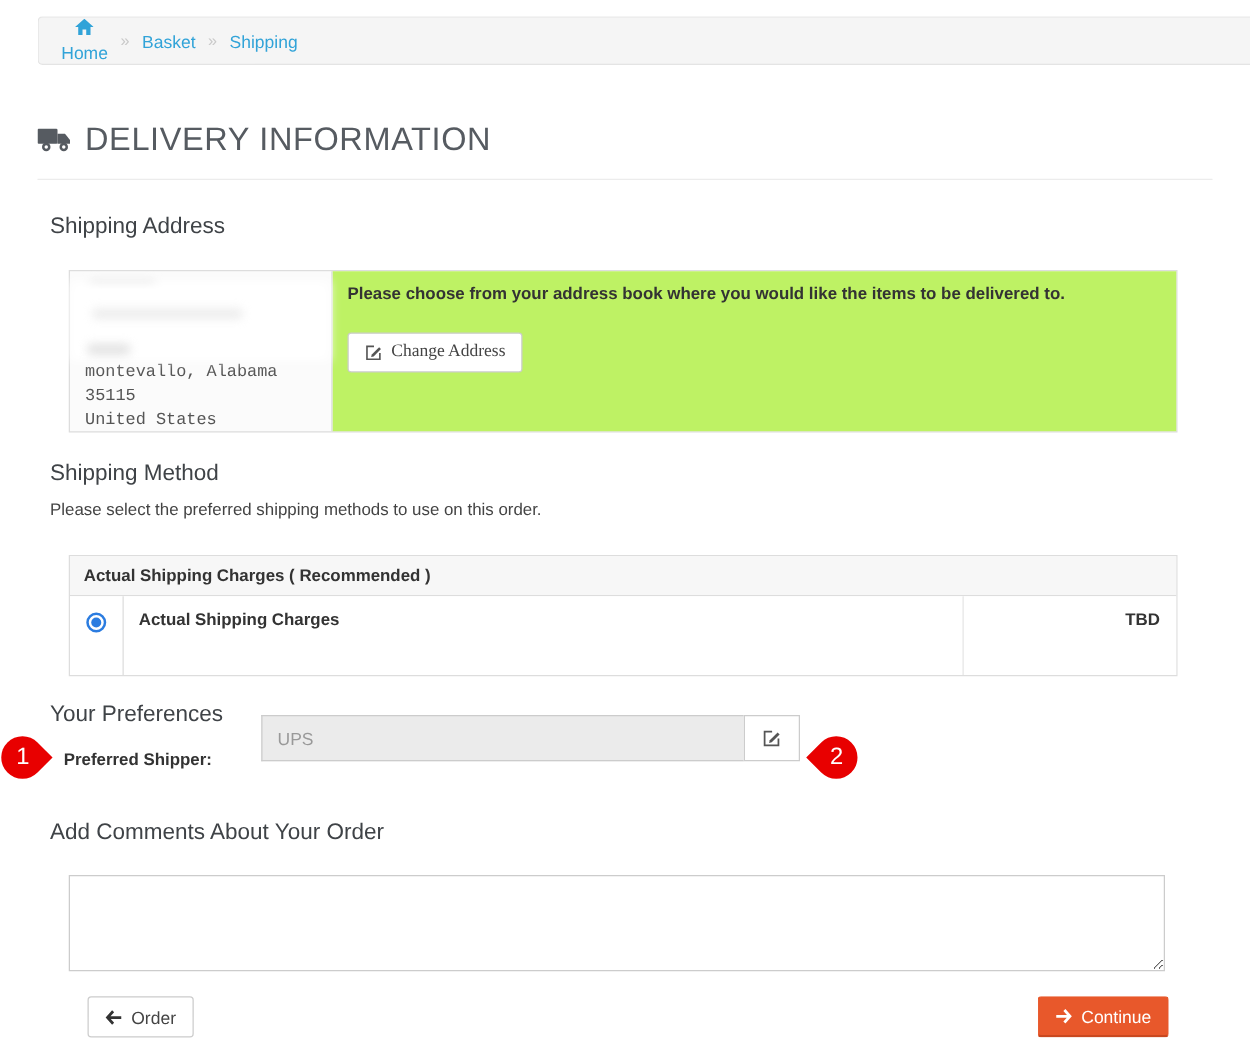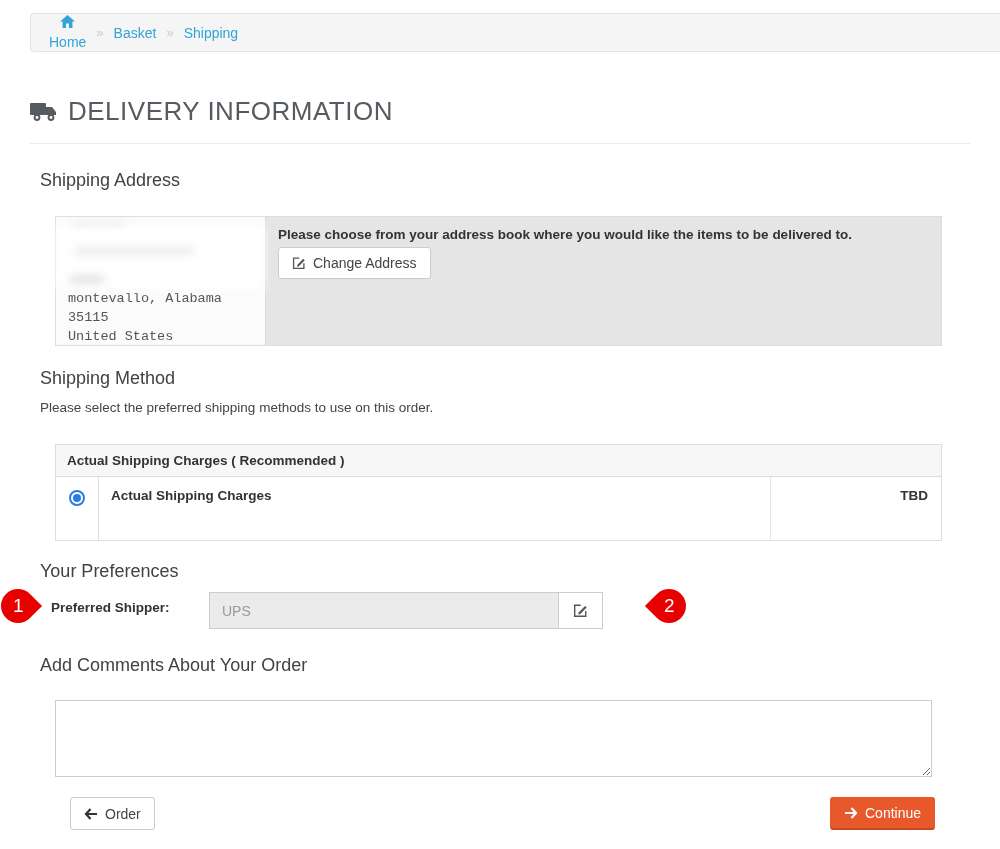--- a/index.html
+++ b/index.html
@@ -30,27 +30,27 @@
   .addr-left { width: 210px; border-right: 1px solid #ddd; padding: 8px 12px;
     font-size: 13.5px; color: #555; line-height: 19px; position: relative; font-family: Liberation Mono, monospace; }
   .redact { position: relative; height: 60px; margin-bottom: 4px; }
   .redact .white-box { position: absolute; left: -6px; top: 6px; width: 196px; height: 52px;
     background: #fff; box-shadow: 0 0 8px 6px #fff; }
   .redact .smudge { position: absolute; background: #dcdcdc; filter: blur(4px);
     border-radius: 3px; }
   .sm1 { left: 4px; top: 0px; width: 52px; height: 9px; }
   .sm2 { left: 6px; top: 22px; width: 120px; height: 8px; opacity:.55; }
   .sm3 { left: 2px; top: 50px; width: 34px; height: 9px; opacity:.8; }
-  .addr-right { flex: 1; padding: 10px 12px; background: #e5e5e5; }
+  .addr-right { flex: 1; padding: 10px 12px; background: #bef264; }
   .addr-instruction { font-size: 13.5px; font-weight: bold; color: #333; }
 
   .btn { display: inline-flex; align-items: center; gap: 7px; background: #fff;
     border: 1px solid #ccc; border-radius: 3px; font-size: 14px; color: #444;
     padding: 7px 13px; cursor: pointer; font-family: inherit; }
-  .btn-change { margin-top: 5px; }
+  .btn-change { margin-top: 24px; font-family: Liberation Serif, serif; }
 
   
   .sec-ship-meth-h { position: absolute; left: 40px; top: 368px; }
   .meth-desc { position: absolute; left: 40px; top: 400px; font-size: 13.5px; color: #444; }
   .meth-table { position: absolute; left: 55px; top: 444px; width: 887px;
     border: 1px solid #ddd; font-size: 13.5px; }
   .meth-head { background: #f7f7f7; border-bottom: 1px solid #ddd; padding: 8px 11px;
     font-weight: bold; color: #333; }
   .meth-row { display: flex; height: 63px; background: #fff; }
   .meth-cell-radio { width: 43px; border-right: 1px solid #ddd;
@@ -60,21 +60,21 @@
     padding: 11px 13px; font-weight: bold; color: #333; }
   .radio { width: 16px; height: 16px; border: 2px solid #2b7ce0; border-radius: 50%;
     display: flex; align-items: center; justify-content: center; background: #fff;
     cursor: pointer; }
   .radio .dot { width: 8px; height: 8px; border-radius: 50%; background: #2b7ce0; }
 
   
   .sec-pref-h { position: absolute; left: 40px; top: 561px; }
   .pref-label { position: absolute; left: 38px; top: 600px; font-size: 13.5px;
     font-weight: bold; color: #333; padding-left: 13px; }
-  .pref-group { position: absolute; left: 209px; top: 592px; width: 394px; height: 37px;
+  .pref-group { position: absolute; left: 209px; top: 572px; width: 431px; height: 37px;
     display: flex; }
   .pref-input { flex: 1; background: #ebebeb; border: 1px solid #ccc; border-right: none;
     color: #999; font-size: 14px; padding: 0 12px; font-family: inherit; }
   .pref-edit-btn { width: 45px; background: #fff; border: 1px solid #ccc;
     display: flex; align-items: center; justify-content: center; cursor: pointer; }
 
   
   .note-badge { position: absolute; width: 34px; height: 34px; background: #e80000;
     display: flex; align-items: center; justify-content: center; }
   .badge-1 { left: 1px; top: 589px; transform: rotate(45deg);

